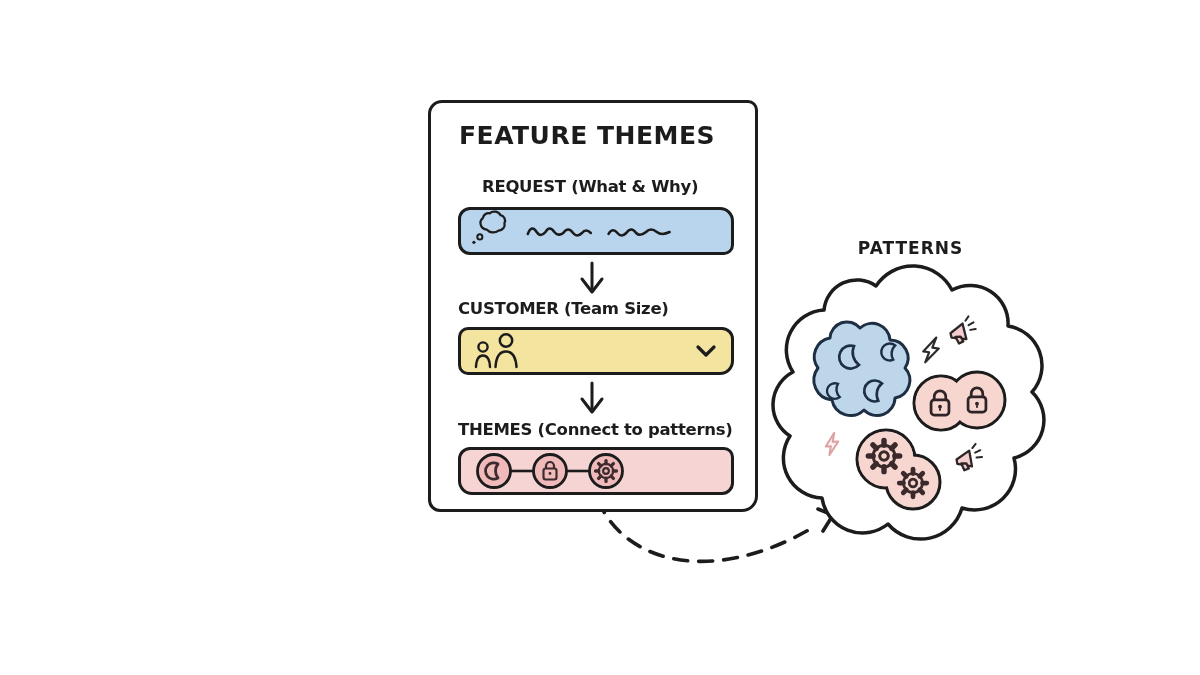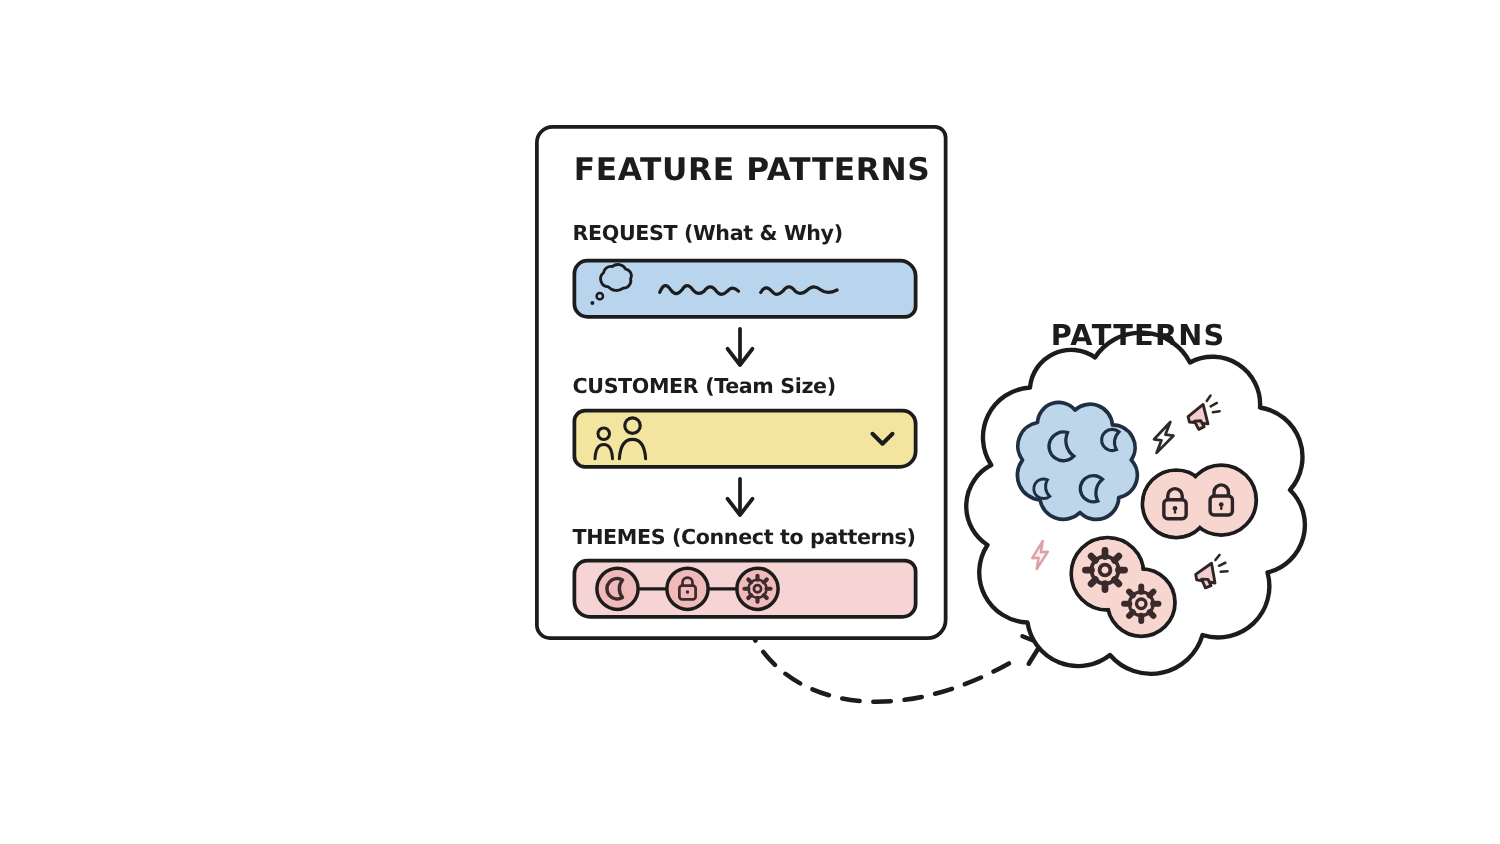--- a/index.html
+++ b/index.html
@@ -23,55 +23,54 @@
   .form-title {
     position: absolute; left: 28px; top: 18px;
     font-size: 25px; font-weight: 700; letter-spacing: 0.5px;
     white-space: nowrap;
   }
   .field-label {
     position: absolute; left: 27px;
     font-size: 16.5px; font-weight: 600; letter-spacing: -0.3px;
     white-space: nowrap;
   }
-  .label-request  { top: 74px; }
+  .label-request  { top: 74px; margin-left: 24px; }
   .label-customer { top: 196px; }
   .label-themes   { top: 317px; text-align: right; }
   .field-box {
     position: absolute; left: 27px; width: 276px; height: 48px;
     border: 3px solid #1c1c1c; border-radius: 12px;
     display: flex; align-items: center;
   }
   .box-request  { top: 104px; background: #b9d5ee; border-radius: 12px 14px 10px 12px; }
   .box-customer { top: 224px; background: #f3e4a0; border-radius: 10px 12px 14px 10px; }
   .box-themes   { top: 344px; background: #f6d4d4; border-radius: 12px 10px 12px 14px; }
   .flow-arrow {
     position: absolute; left: 146px; width: 30px; height: 38px;
   }
   .arrow-1 { top: 157px; }
   .arrow-2 { top: 277px; }
   .spacer { flex: 1; }
   .patterns-title {
     position: absolute; left: 818px; top: 238px; width: 185px;
     text-align: center;
-    font-size: 23px; font-weight: 700; letter-spacing: 1px;
+    font-size: 17px; font-weight: 700; letter-spacing: 1px;
     z-index: 2;
-    margin-top: 18px;
   }
   .overlay-svg {
     position: absolute; left: 0; top: 0; width: 1200px; height: 675px;
     z-index: 1;
   }
 </style>
 </head>
 <body>
 
 <div class="form-card">
 
-  <div class="form-title">FEATURE PATTERNS</div>
+  <div class="form-title">FEATURE THEMES</div>
 
   <div class="field-label label-request">REQUEST (What &amp; Why)</div>
   <div class="field-box box-request">
     <svg width="46" height="44" viewBox="0 0 46 44" style="margin-left:8px">
       <path d="M 14 9 A 6 6 0 0 1 21 4 A 7 6.5 0 0 1 32 6 A 5.5 5.5 0 0 1 36 14 A 6 6 0 0 1 30 21.5 A 8 7 0 0 1 18 20.5 A 6.5 6.5 0 0 1 14 9 Z" fill="none" stroke="#1c1c1c" stroke-width="2.3" stroke-linejoin="round"></path>
       <circle cx="11" cy="28" r="2.6" fill="none" stroke="#1c1c1c" stroke-width="2"></circle>
       <circle cx="5" cy="33.5" r="1.6" fill="#1c1c1c"></circle>
     </svg>
     <svg width="220" height="48" viewBox="0 0 220 48">
       <path d="M 14 27 Q 18 17 23 25 Q 27 31 32 25 Q 36 18 41 25 Q 45 30 50 26 Q 55 19 60 26 Q 64 31 69 26 Q 73 21 78 26" fill="none" stroke="#1c1c1c" stroke-width="2.6" stroke-linecap="round"></path>

